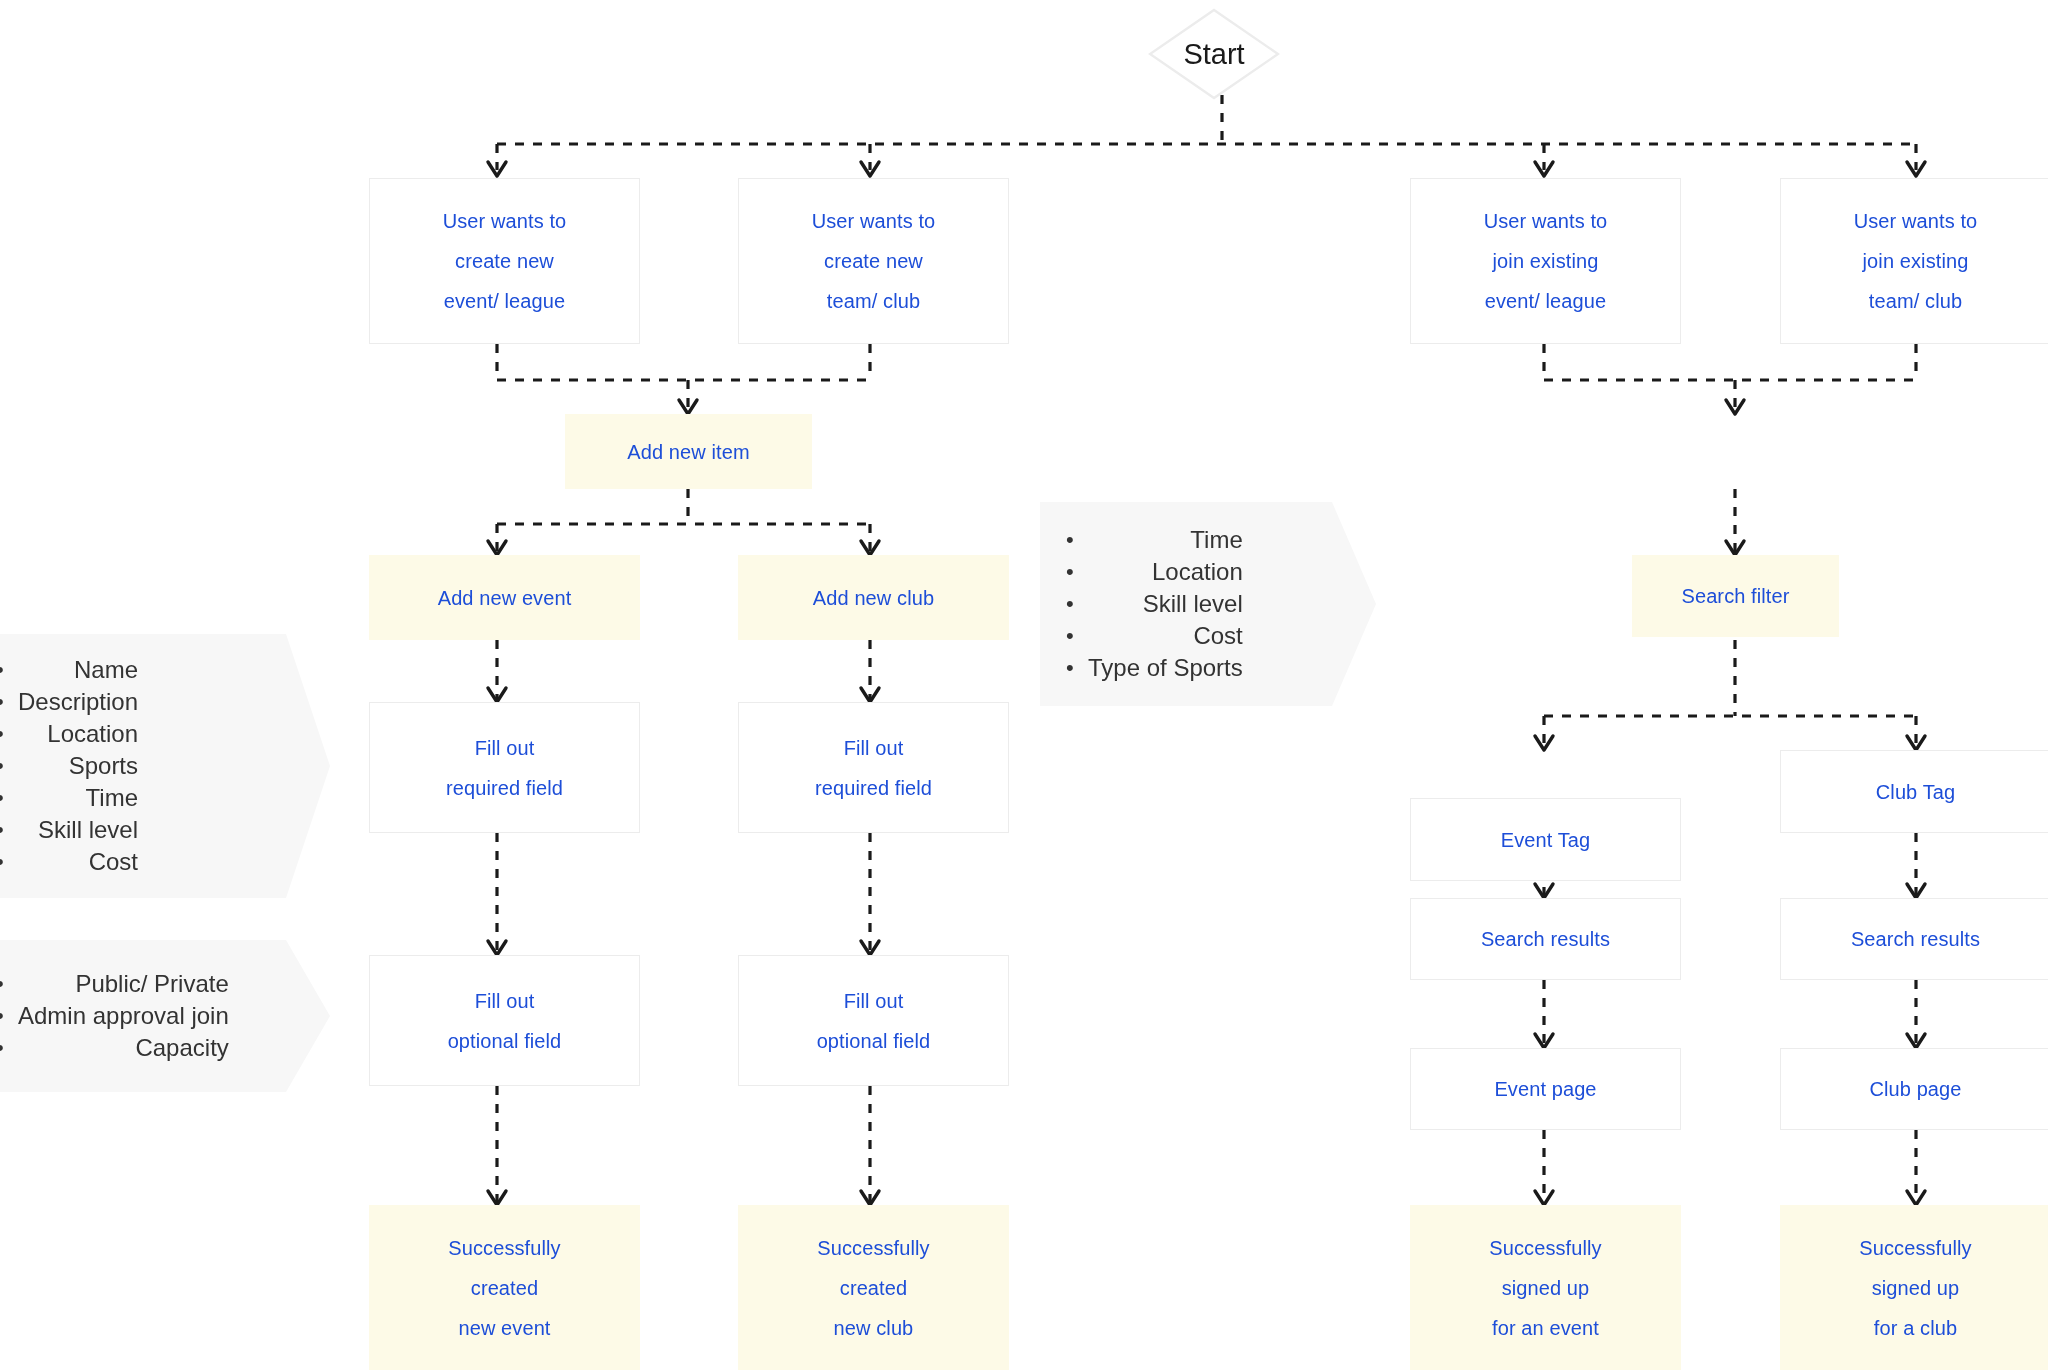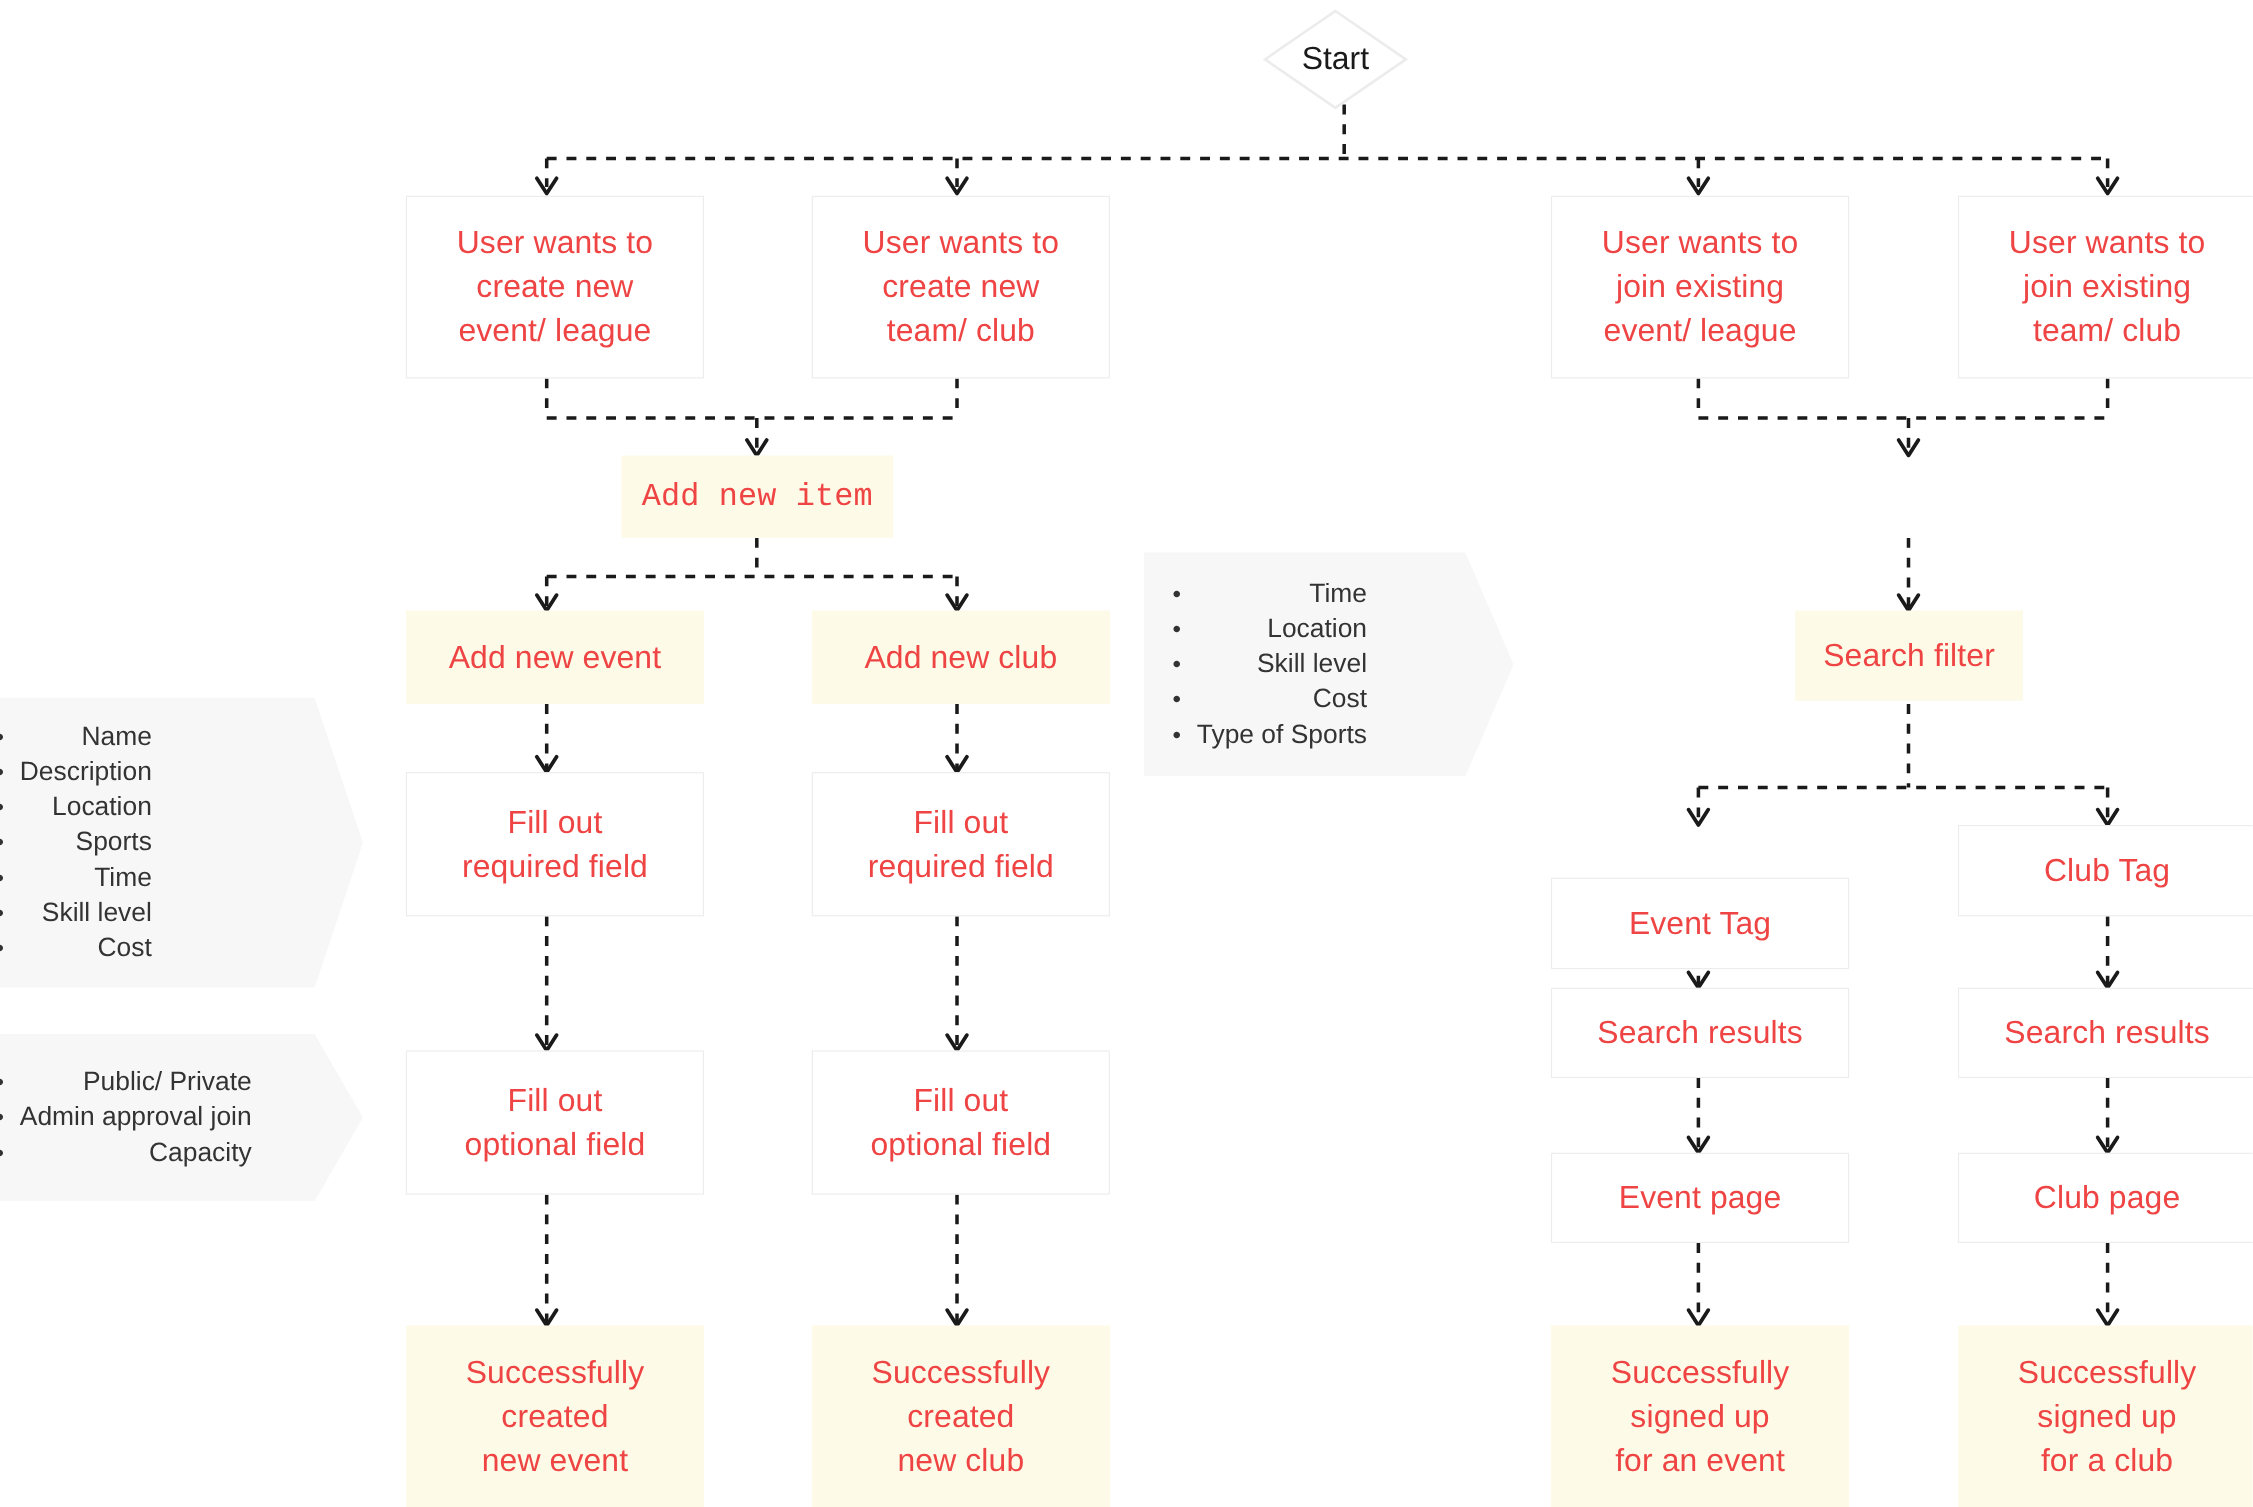--- a/index.html
+++ b/index.html
@@ -20,22 +20,22 @@
   }
 
   
   .node {
     position: absolute;
     box-sizing: border-box;
     display: flex;
     align-items: center;
     justify-content: center;
     text-align: center;
-    color: #ef4444;
-    font-size: 29px;
+    color: #1d4ed8;
+    font-size: 20px;
     line-height: 40px;
     letter-spacing: 0.1px;
     white-space: pre-line;
     font-weight: 400;
   }
   .node.plain {
     background: #ffffff;
     border: 1.6px solid #ececec;
   }
   .node.yellow {
@@ -218,21 +218,21 @@
 team/ club</div>
 
   <div class="node plain" style="left:1410px; top:178px; width:271px; height:166px;">User wants to
 join existing
 event/ league</div>
 
   <div class="node plain" style="left:1780px; top:178px; width:271px; height:166px;">User wants to
 join existing
 team/ club</div>
 
-  <div class="node yellow" style="left:565px; top:414px; width:247px; height:75px;font-family:Liberation Mono, monospace;">Add new item</div>
+  <div class="node yellow" style="left:565px; top:414px; width:247px; height:75px;">Add new item</div>
 
 
   <div class="node yellow" style="left:369px; top:555px; width:271px; height:85px;">Add new event</div>
 
   <div class="node yellow" style="left:738px; top:555px; width:271px; height:85px;">Add new club</div>
 
   <div class="node plain" style="left:369px; top:702px; width:271px; height:131px;">Fill out
 required field</div>
 
   <div class="node plain" style="left:738px; top:702px; width:271px; height:131px;">Fill out

